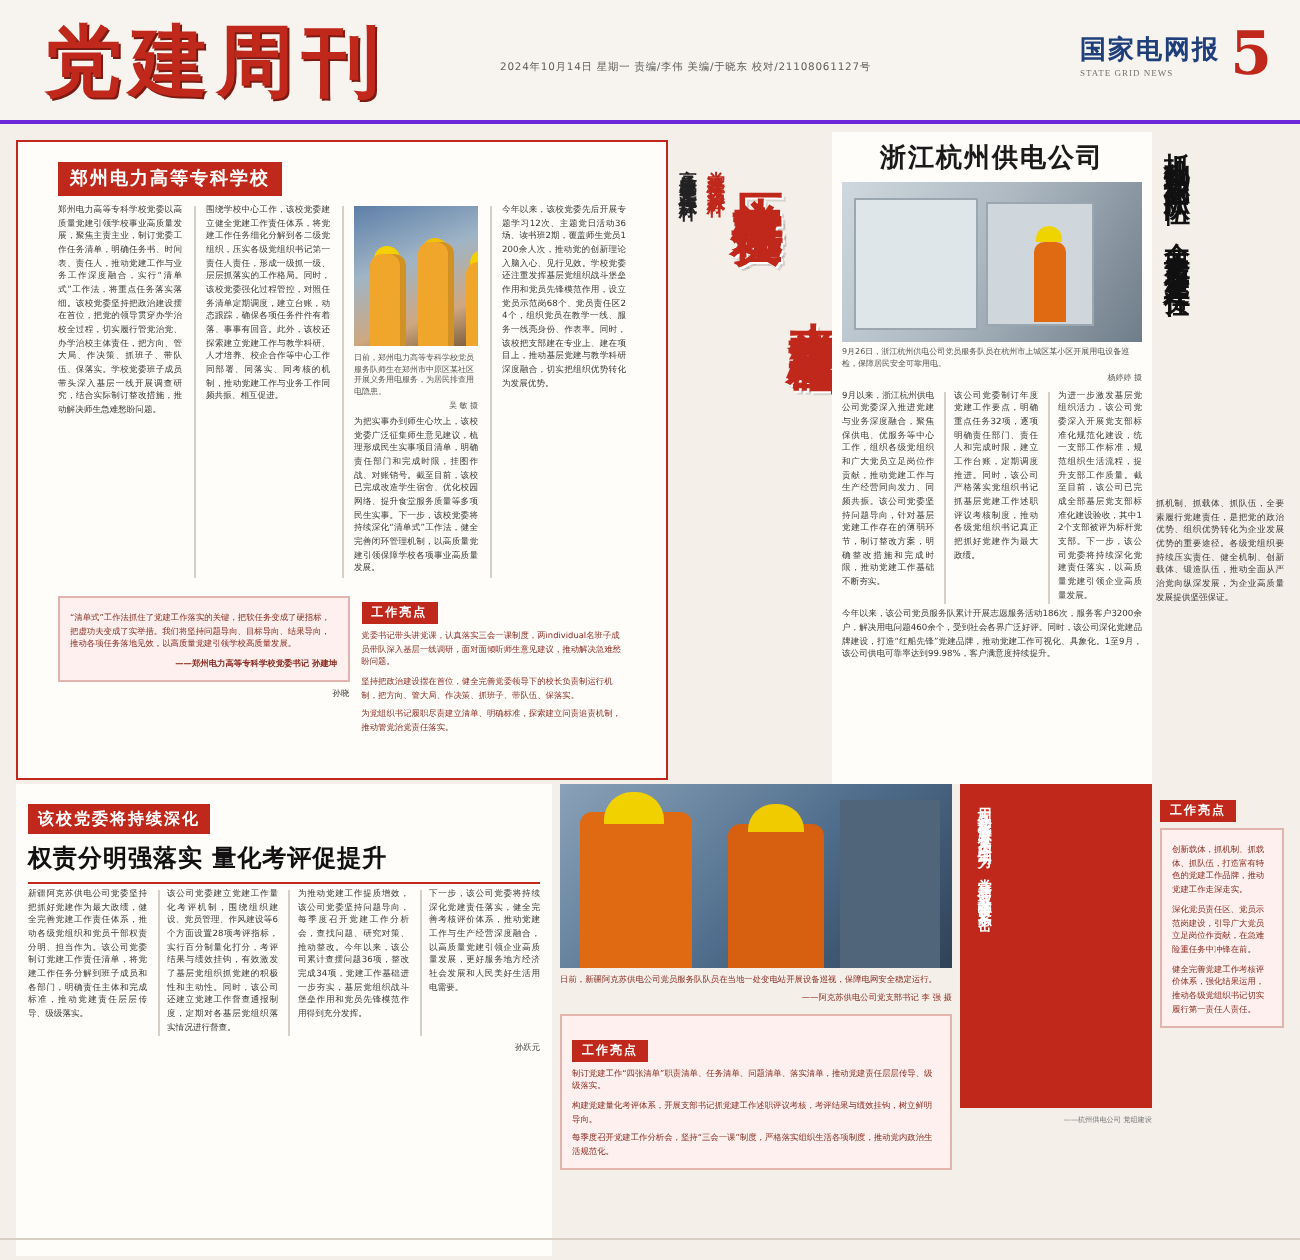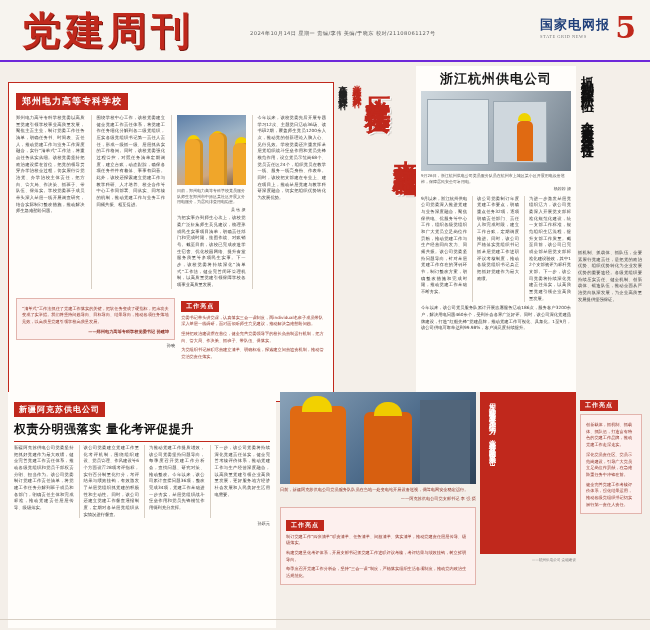--- a/index.html
+++ b/index.html
@@ -46,23 +46,23 @@
   }
   .fake-lines{
     line-height:1.55;font-size:4.3px;color:#3a3a3a;text-align:justify;
     word-break:break-all;
   }
   .col-rule{border-left:1px solid #d8cfc4;}
   
   .body{position:relative;width:650px;height:568px;}
   
   .blk-left{
-    position:absolute;left:8px;top:20px;width:326px;height:320px;
+    position:absolute;left:8px;top:8px;width:326px;height:320px;
     border:1.5px solid #c0281c;box-sizing:border-box;background:#fffdfa;
-    padding:6px 7px;
+    padding:6px 20px;
   }
   .school-name{
     display:inline-block;background:#c0281c;color:#fff;font-size:9px;
     font-weight:bold;padding:2px 6px;letter-spacing:1px;
     font-family:"DejaVu Serif","Liberation Serif",serif;
   }
   .headline1{
     margin-top:6px;font-family:"DejaVu Serif","Liberation Serif",serif;
     font-size:13.5px;font-weight:bold;color:#1a1a1a;letter-spacing:.5px;
   }
@@ -265,21 +265,21 @@
       </div>
       <div class="fake-lines" style="margin-top:3px;">今年以来，该公司党员服务队累计开展志愿服务活动186次，服务客户3200余户，解决用电问题460余个，受到社会各界广泛好评。同时，该公司深化党建品牌建设，打造“红船先锋”党建品牌，推动党建工作可视化、具象化。1至9月，该公司供电可靠率达到99.98%，客户满意度持续提升。</div>
     </div>
 
     <div class="rightcol-far">
       <div class="vhead vtext" style="height:180px;">抓机制抓载体抓队伍 全要素履行党建责任</div>
       <div class="fake-lines" style="margin-top:4px;">抓机制、抓载体、抓队伍，全要素履行党建责任，是把党的政治优势、组织优势转化为企业发展优势的重要途径。各级党组织要持续压实责任、健全机制、创新载体、锻造队伍，推动全面从严治党向纵深发展，为企业高质量发展提供坚强保证。</div>
     </div>
 
     <div class="blk-left2">
-      <div class="badge2">新疆阿克苏供电公司</div>
+      <div class="badge2">该校党委将持续深化</div>
       <div class="headline2">权责分明强落实 量化考评促提升</div>
       <div class="hr-red"></div>
       <div style="display:flex;gap:5px;">
         <div style="flex:1;">
             <div class="fake-lines">新疆阿克苏供电公司党委坚持把抓好党建作为最大政绩，健全完善党建工作责任体系，推动各级党组织和党员干部权责分明、担当作为。该公司党委制订党建工作责任清单，将党建工作任务分解到班子成员和各部门，明确责任主体和完成标准，推动党建责任层层传导、级级落实。</div>
           </div>
         <div style="flex:1;" class="col-rule">
             <div class="fake-lines" style="padding-left:4px;">该公司党委建立党建工作量化考评机制，围绕组织建设、党员管理、作风建设等6个方面设置28项考评指标，实行百分制量化打分，考评结果与绩效挂钩，有效激发了基层党组织抓党建的积极性和主动性。同时，该公司还建立党建工作督查通报制度，定期对各基层党组织落实情况进行督查。</div>
           </div>
         <div style="flex:1;" class="col-rule">

